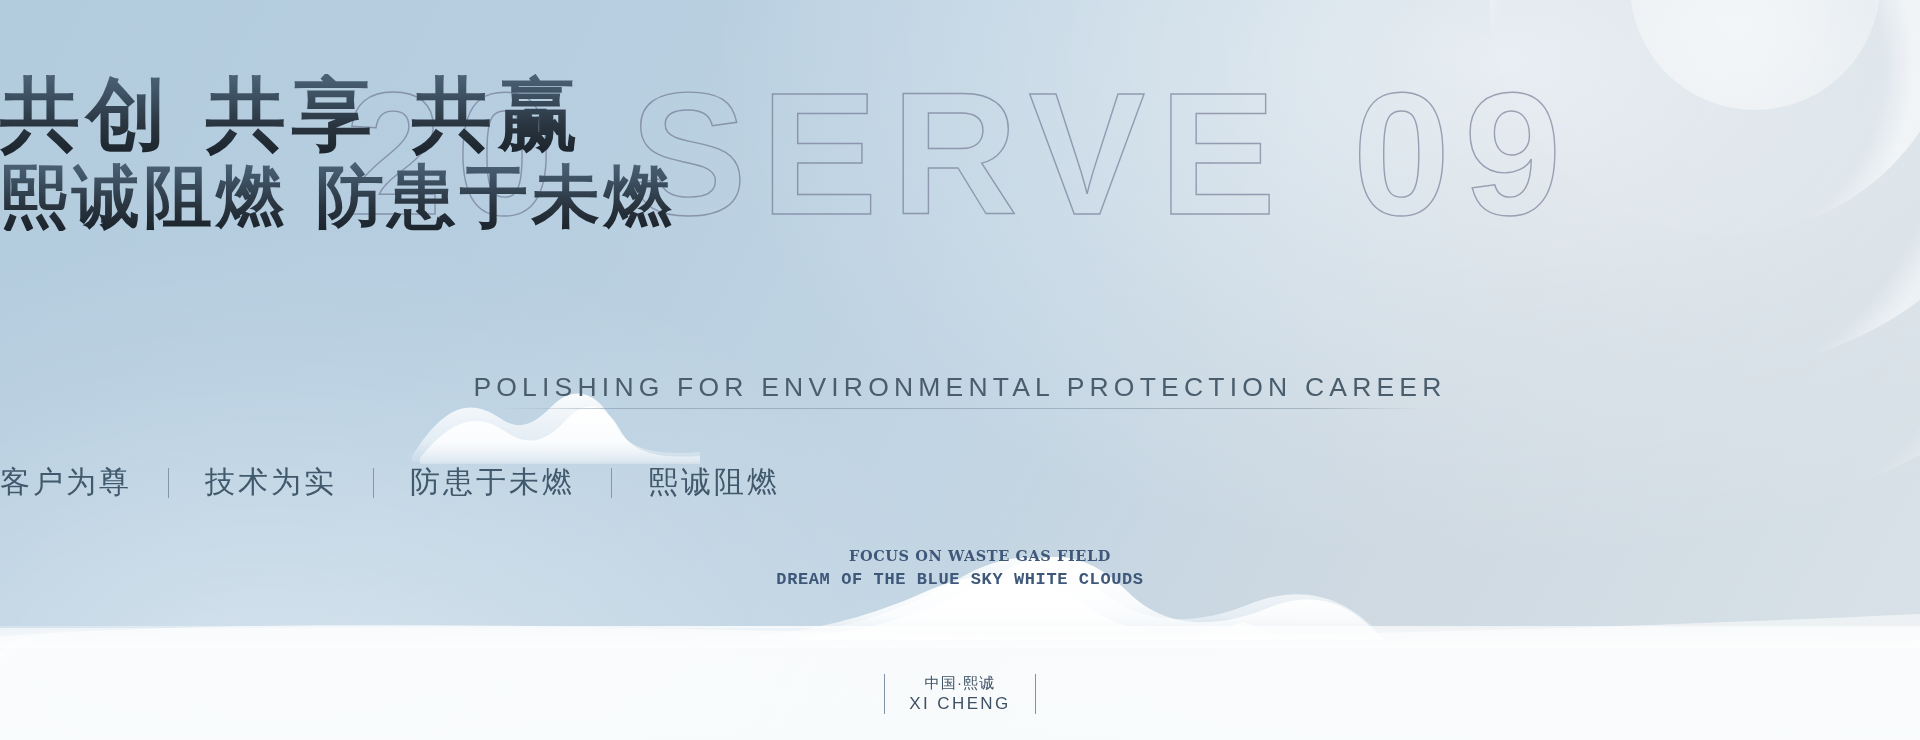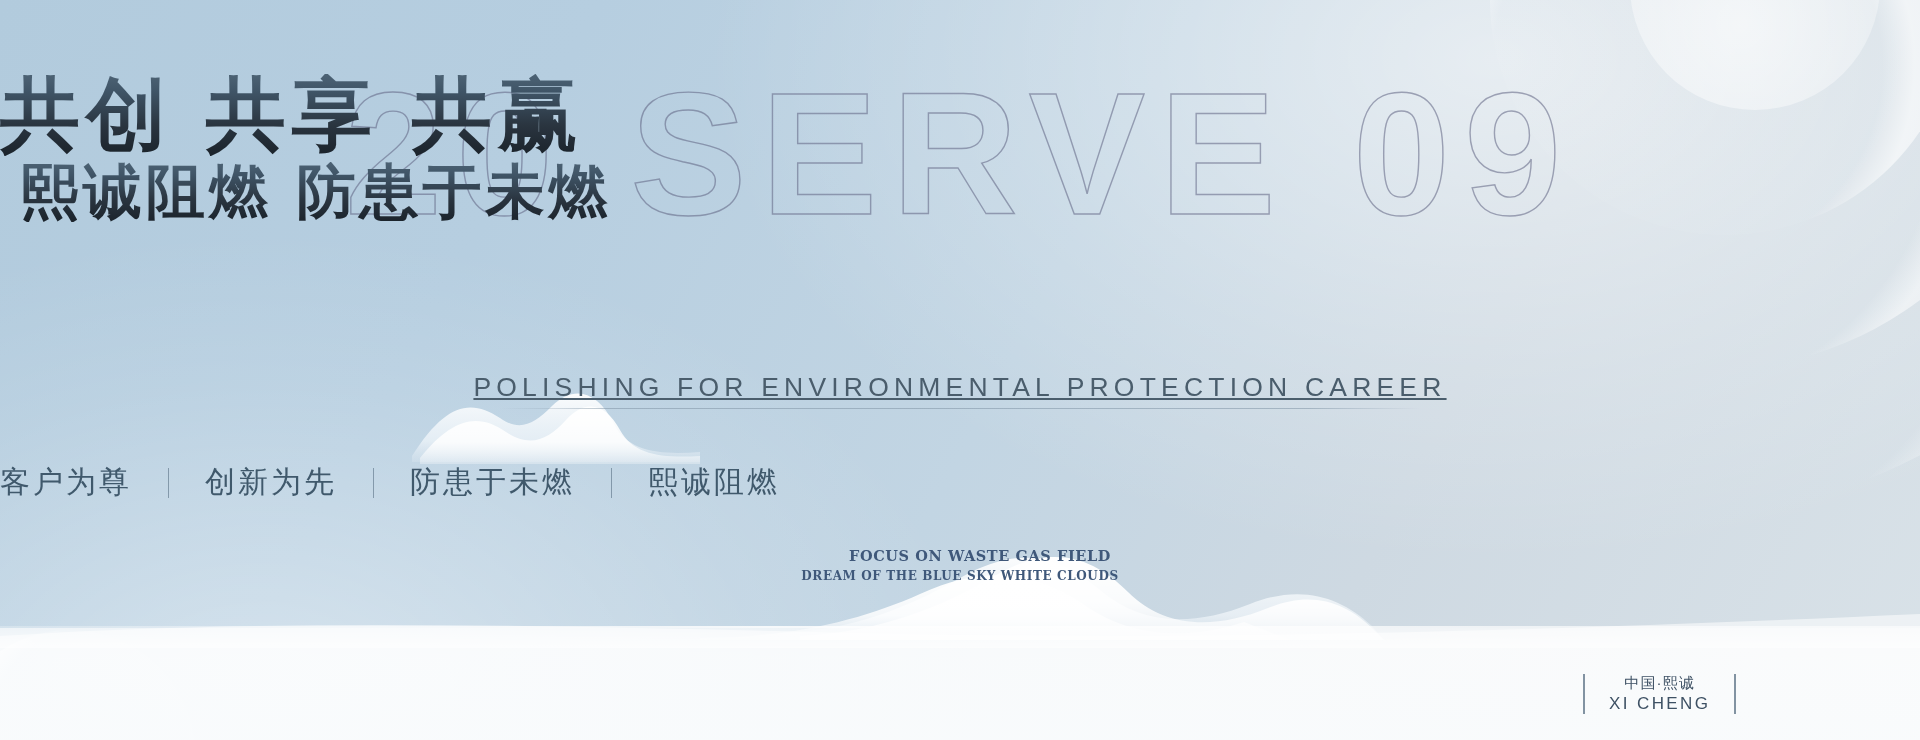--- a/index.html
+++ b/index.html
@@ -86,27 +86,27 @@
     font-family:"DejaVu Serif","Liberation Serif",serif;
     font-weight:700;
     line-height:1.02;
     white-space:nowrap;
     background:linear-gradient(180deg,#4d6375 0%,#3f5466 22%,#2a3540 62%,#1b232b 100%);
     -webkit-background-clip:text;
     background-clip:text;
     color:transparent;
   }
   .headline-1{font-size:80px;letter-spacing:6px;}
-  .headline-2{font-size:59px;letter-spacing:4px;margin-top:6px;padding-left:20px;}
+  .headline-2{font-size:68px;letter-spacing:4px;margin-top:6px;}
 
   
   .tagline{
     position:absolute;top:372px;left:0;width:1920px;text-align:center;
     font-size:26.5px;letter-spacing:5.2px;font-weight:400;
-    color:#4a5d6c;white-space:nowrap;text-decoration:underline;
+    color:#4a5d6c;white-space:nowrap;
   }
   .tagline-rule{
     position:absolute;top:408px;left:500px;width:920px;height:1px;
     background:linear-gradient(90deg, rgba(140,160,175,0) 0%, rgba(128,148,165,0.55) 12%, rgba(128,148,165,0.55) 88%, rgba(140,160,175,0) 100%);
   }
 
   
   .values{
     position:absolute;top:462px;left:0;width:1920px;
     display:flex;justify-content:flex-start;align-items:center;
@@ -121,26 +121,26 @@
   
   .subEn{
     position:absolute;top:545px;left:0;width:1920px;text-align:center;
     font-family:"DejaVu Serif","Liberation Serif",serif;
     font-weight:700;
     color:#3f587a;
     line-height:1.55;
     letter-spacing:0.6px;
   }
   .subEn .l1{font-size:14.5px;display:block;margin-left:40px;}
-  .subEn .l2{font-size:12px;display:block;}
+  .subEn .l2{font-size:17px;display:block;font-family:Liberation Mono, monospace;}
 
   
   .logo{
-    position:absolute;bottom:24px;left:0;width:1736px;
-    display:flex;justify-content:flex-end;align-items:center;
+    position:absolute;bottom:24px;left:0;width:1920px;
+    display:flex;justify-content:center;align-items:center;
   }
   .logo .bar{
     width:1.6px;height:40px;background:rgba(90,112,132,0.75);
   }
   .logo .txt{
     padding:0 24px;text-align:center;color:#3e5164;line-height:1.35;
   }
   .logo .cn{font-size:15px;letter-spacing:1.2px;display:block;}
   .logo .en{font-size:17px;letter-spacing:2.4px;display:block;}
 </style>
@@ -206,21 +206,21 @@
     <div class="headline-1">共创 共享 共赢</div>
     <div class="headline-2">熙诚阻燃 防患于未燃</div>
   </div>
 
   <div class="tagline">POLISHING FOR ENVIRONMENTAL PROTECTION CAREER</div>
   <div class="tagline-rule"></div>
 
   <div class="values">
     <span class="v">客户为尊</span>
     <span class="sep" title="|"></span>
-    <span class="v">创新为先</span>
+    <span class="v">技术为实</span>
     <span class="sep" title="|"></span>
     <span class="v">防患于未燃</span>
     <span class="sep" title="|"></span>
     <span class="v">熙诚阻燃</span>
   </div>
 
   <div class="subEn">
     <span class="l1">FOCUS ON WASTE GAS FIELD</span>
     <span class="l2">DREAM OF THE BLUE SKY WHITE CLOUDS</span>
   </div>

